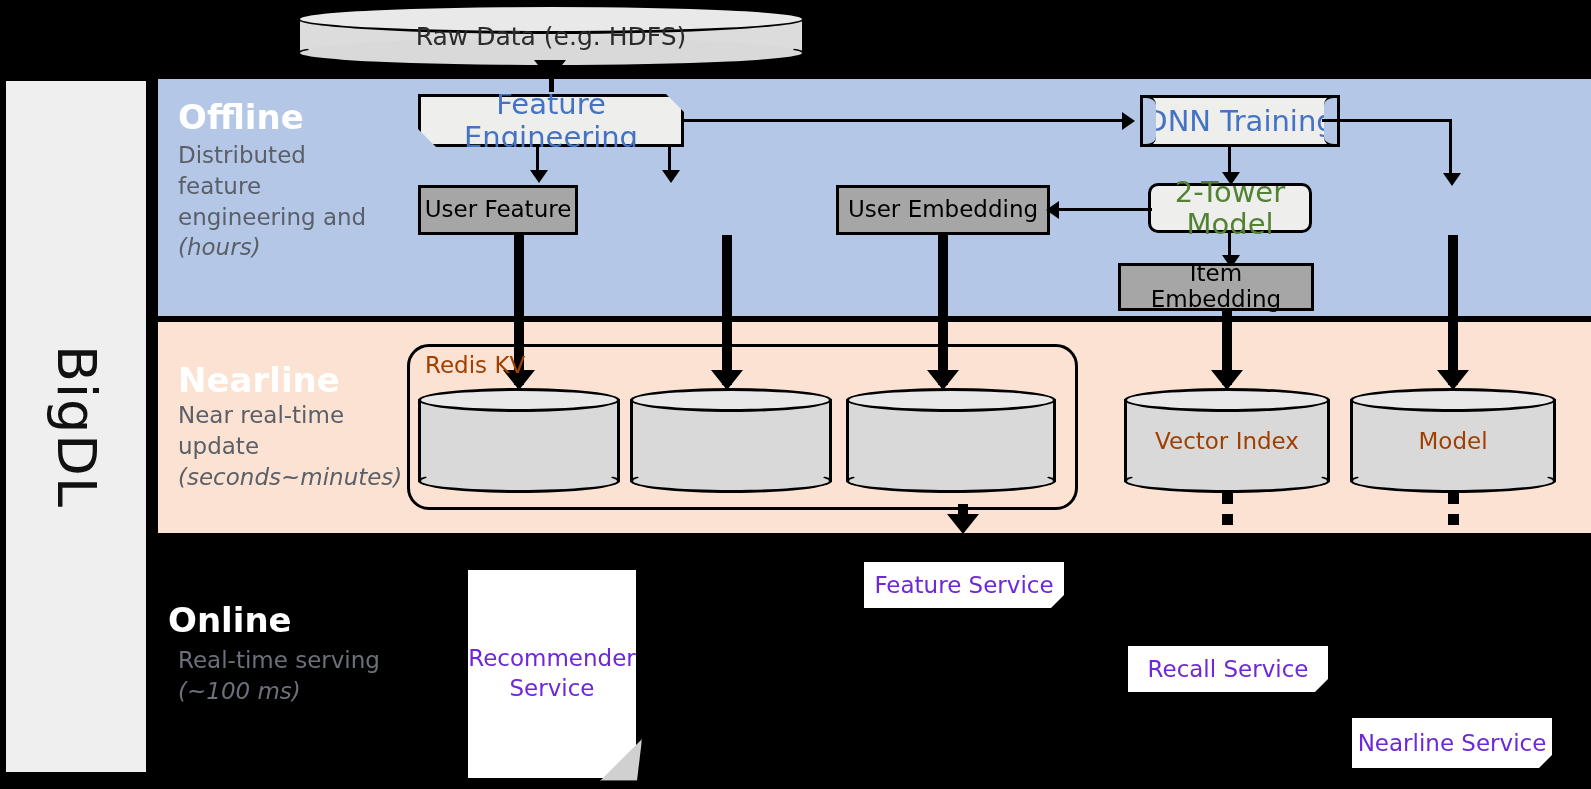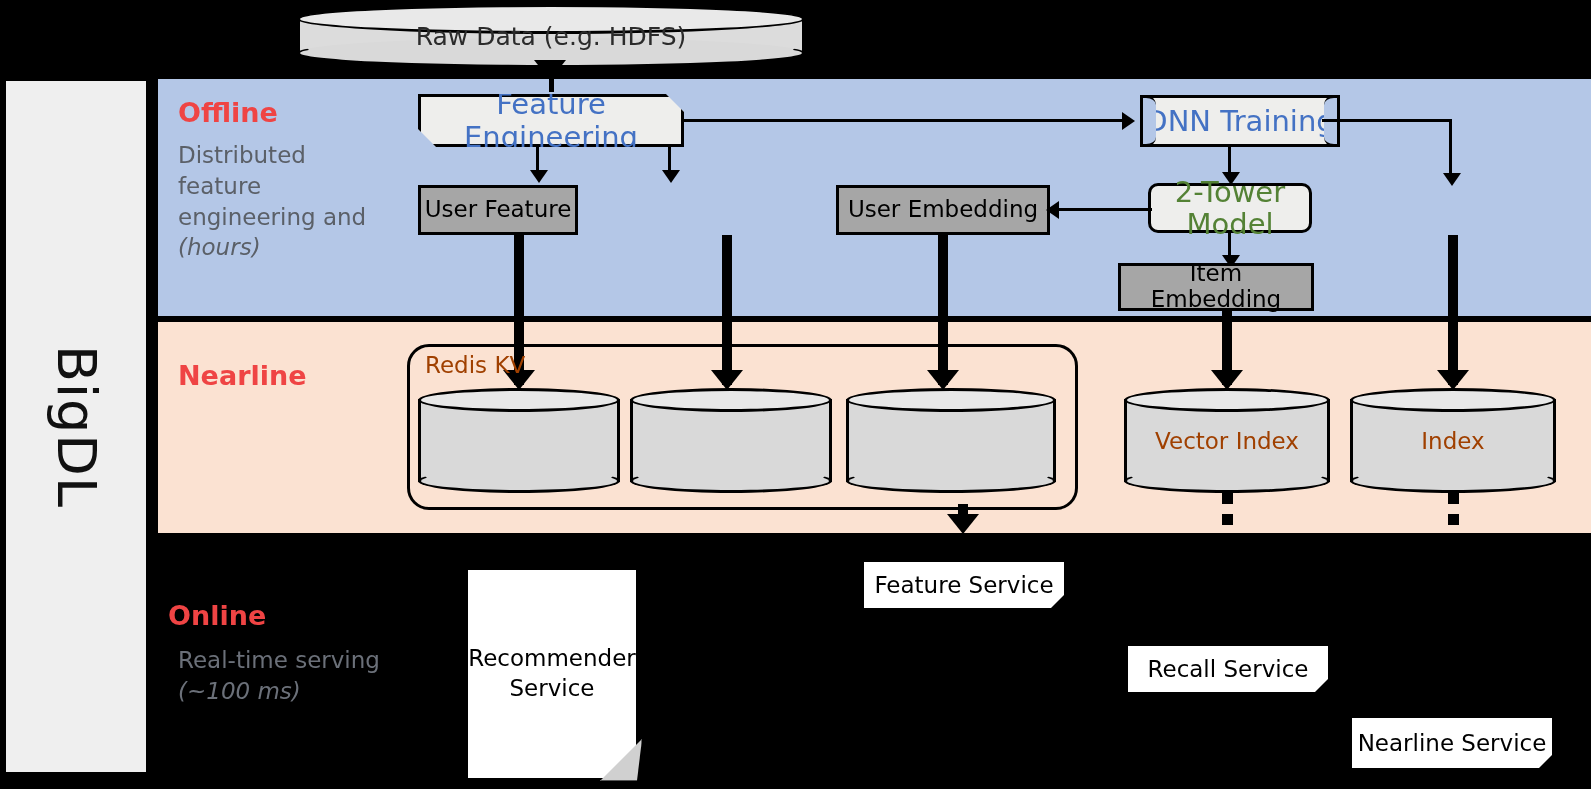--- a/index.html
+++ b/index.html
@@ -20,21 +20,21 @@
     position:absolute;left:4px;top:79px;width:140px;height:691px;
     background:#efefef;border:2px solid #000;
     display:flex;align-items:center;justify-content:center;
   }
   #bigdl-label{
     transform:rotate(90deg);white-space:nowrap;
     font-size:54px;color:#111;letter-spacing:1px;
   }
 
   
-  .band-head{position:absolute;color:#ef4444;font-size:27px;font-weight:700;}
+  .band-head{position:absolute;color:#ffffff;font-size:34px;font-weight:700;}
   .band-desc{position:absolute;color:#5b6068;font-size:23px;line-height:1.34;width:215px;}
   .band-desc i{font-style:italic;}
   #offline-head{left:178px;top:97px;}
   #offline-desc{left:178px;top:140px;}
   #nearline-head{left:178px;top:360px;}
   #nearline-desc{left:178px;top:400px;}
   #online-head{left:168px;top:600px;}
   #online-desc{left:178px;top:645px;color:#6b7079;}
 
   
@@ -130,21 +130,21 @@
   }
   .ahead-right{
     position:absolute;width:0;height:0;
     border-top:9px solid transparent;border-bottom:9px solid transparent;
     border-left:13px solid #000;
   }
   .sq{position:absolute;background:#000;width:11px;height:11px;}
 
   
   .svc{
-    position:absolute;background:#fff;color:#000000;font-size:23px;
+    position:absolute;background:#fff;color:#6d28d9;font-size:23px;
     display:flex;align-items:center;justify-content:center;text-align:center;
     box-sizing:border-box;
   }
   .svc .fold{
     position:absolute;right:0;bottom:0;width:13px;height:13px;
     background:#000;
     clip-path:polygon(100% 0,100% 100%,0 100%);
   }
   
   #recommender-service{
@@ -240,20 +240,21 @@
   <div class="ln thick" style="left:938px;top:235px;height:150px;"></div>
   <div class="ahead-big" style="left:927px;top:370px;"></div>
 
   <div class="ln thick" style="left:1222px;top:311px;height:74px;"></div>
   <div class="ahead-big" style="left:1211px;top:370px;"></div>
 
   <div class="ln thick" style="left:1448px;top:235px;height:150px;"></div>
   <div class="ahead-big" style="left:1437px;top:370px;"></div>
 
   <div class="band-head" id="nearline-head">Nearline</div>
+  <div class="band-desc" id="nearline-desc"><span>Near real-time update </span><i>(seconds~minutes)</i></div>
 
   <div id="redis-kv"></div>
   <div id="redis-kv-label">Redis KV</div>
 
   <div class="cyl" style="left:418px;top:388px;width:202px;height:105px;">
     <div class="body"></div>
     <div class="bot"></div>
     <div class="top"></div>
   </div>
   <div class="cyl" style="left:630px;top:388px;width:202px;height:105px;">
@@ -270,21 +271,21 @@
   <div class="cyl" style="left:1124px;top:388px;width:206px;height:105px;">
     <div class="body"></div>
     <div class="bot"></div>
     <div class="top"></div>
     <div class="cap">Vector Index</div>
   </div>
   <div class="cyl" style="left:1350px;top:388px;width:206px;height:105px;">
     <div class="body"></div>
     <div class="bot"></div>
     <div class="top"></div>
-    <div class="cap">Index</div>
+    <div class="cap">Model</div>
   </div>
 
   <div class="ln thick" style="left:958px;top:504px;height:14px;"></div>
   <div class="ahead-big" style="left:947px;top:514px;"></div>
 
   <div class="sq" style="left:1222px;top:493px;"></div>
   <div class="sq" style="left:1222px;top:514px;"></div>
 
   <div class="sq" style="left:1448px;top:493px;"></div>
   <div class="sq" style="left:1448px;top:514px;"></div>

